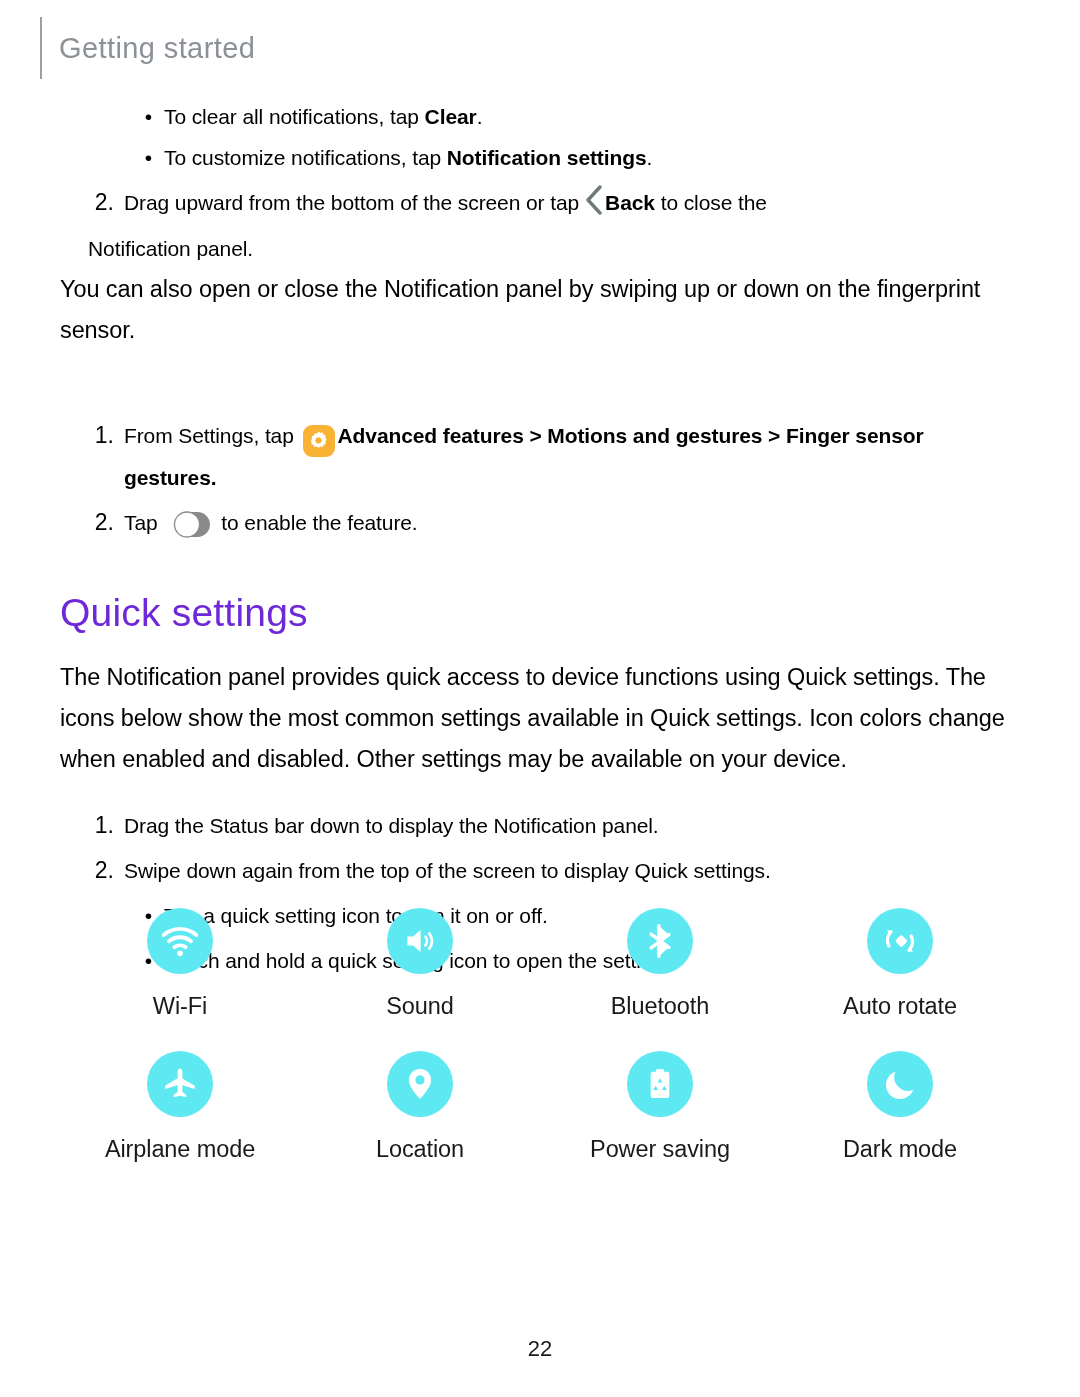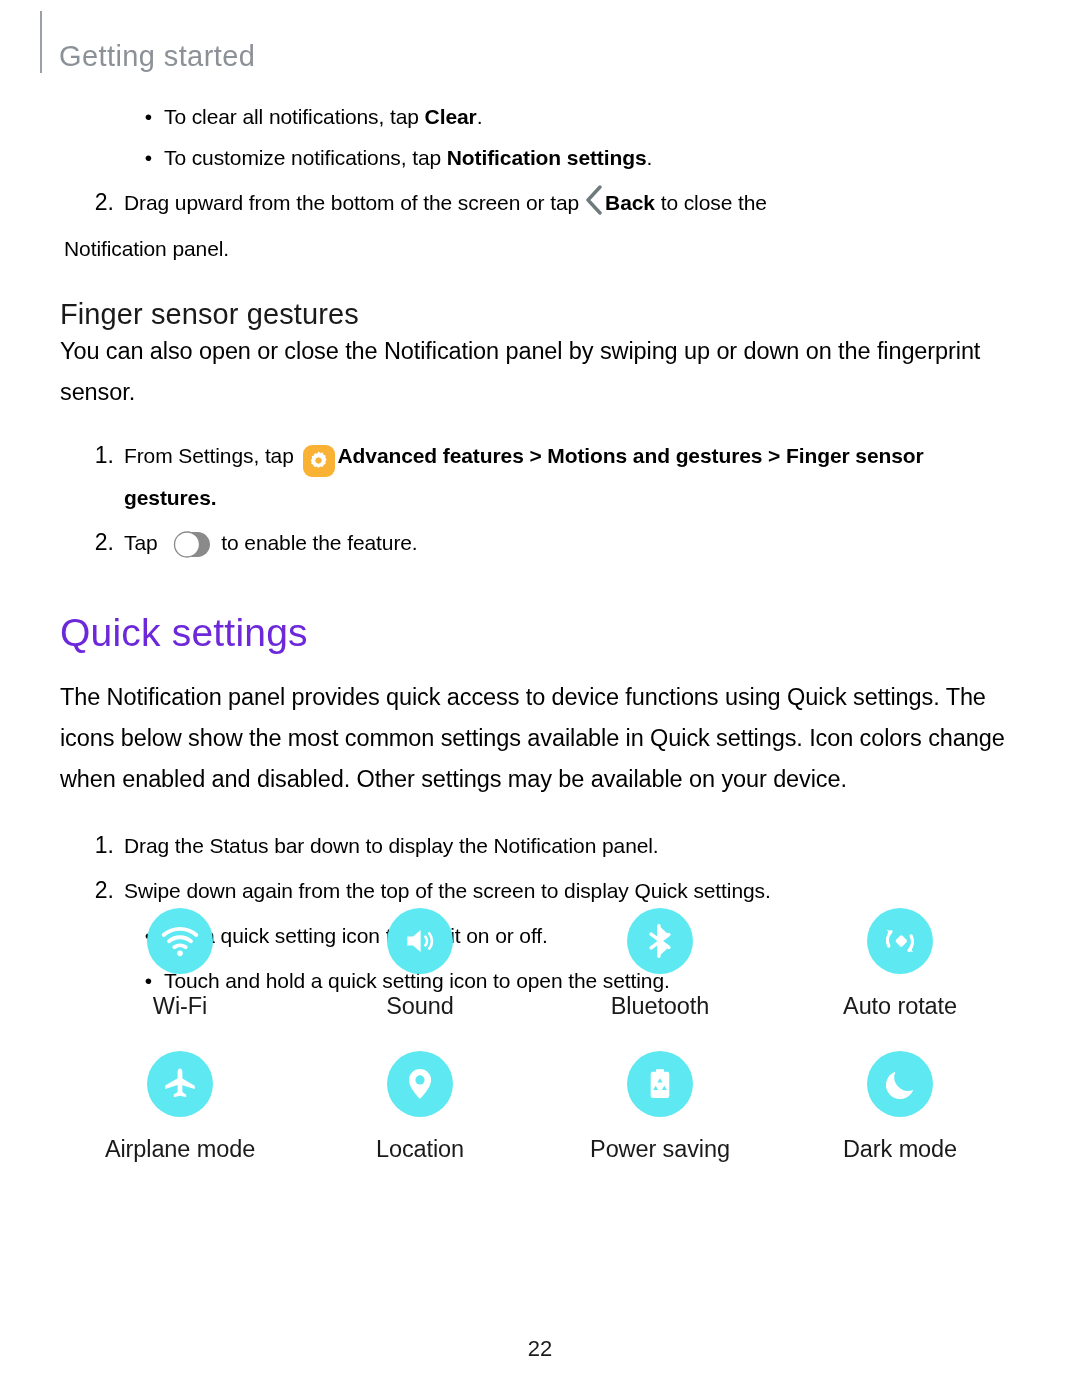--- a/index.html
+++ b/index.html
@@ -12,25 +12,25 @@
     height: 1397px;
     position: relative;
     font-family: "Liberation Sans", sans-serif;
     color: #000000;
     overflow: hidden;
   }
 
   
   .page-header {
     position: absolute;
-    top: 11px;
+    top: 17px;
     left: 40px;
     height: 62px;
     display: flex;
-    align-items: flex-end;
+    align-items: center;
   }
   .header-rule {
     width: 2px;
     height: 62px;
     background: #9aa0a6;
     margin-right: 17px;
   }
   .header-title {
     font-size: 29px;
     font-weight: 400;
@@ -65,21 +65,21 @@
   }
   .bold { font-weight: 700; }
 
   
   .lvl-bullet { padding-left: 130px; }
   .lvl-bullet .marker { width: 22px; margin-right: 12px; font-size: 21px; }
 
   
   .lvl-num { padding-left: 84px; }
   .lvl-num .marker { width: 30px; margin-right: 10px; }
-  .cont-num { padding-left: 64px; }
+  .cont-num { padding-left: 88px; }
 
   
   .para {
     padding-left: 60px;
     padding-right: 60px;
     font-size: 23.5px;
     line-height: 41px;
     letter-spacing: -0.1px;
   }
 
@@ -186,27 +186,26 @@
   </div>
 
   <div class="row lvl-num" style="margin-top:4px;">
     <div class="marker">2.</div>
     <div class="body-text"><span>Drag upward from the bottom of the screen or tap</span><span class="back-chev"><svg width="19" height="30" viewBox="0 0 19 30">
             <path d="M16 2 L4 15 L16 28" fill="none" stroke="#6f7a7d" stroke-width="3.4" stroke-linecap="round" stroke-linejoin="round"></path>
           </svg></span><span class="bold">Back</span><span> to close the</span></div>
   </div>
   <div class="body-text cont-num">Notification panel.</div>
 
-  <div class="h-sub" style="margin-top:29px;">Finger sensor gestures</div>
 
   <div class="para" style="margin-top:0;">You can also open or close the Notification panel by swiping up or down on the fingerprint sensor.</div>
 
   <div class="row lvl-num" style="margin-top:22px;">
     <div class="marker">1.</div>
-    <div class="body-text" style="padding-right:60px;"><span>From Settings, tap </span><span class="gear-chip">
+    <div class="body-text" style="padding-right:60px;margin-top:42px;"><span>From Settings, tap </span><span class="gear-chip">
           <svg width="21" height="21" viewBox="0 0 24 24">
             <path fill="#ffffff" d="M12 1.8l2.2 1.5 2.6-.4 1 2.4 2.4 1-.4 2.6 1.5 2.2-1.5 2.2.4 2.6-2.4 1-1 2.4-2.6-.4-2.2 1.5-2.2-1.5-2.6.4-1-2.4-2.4-1 .4-2.6L3.2 12l1.5-2.2-.4-2.6 2.4-1 1-2.4 2.6.4z"></path>
             <circle cx="12" cy="12" r="3.5" fill="#F9B233"></circle>
             <path d="M12 8.6v6.8M8.6 12h6.8" stroke="#F9B233" stroke-width="1.1"></path>
           </svg>
         </span><span class="bold">Advanced features &gt; Motions and gestures &gt; Finger sensor gestures</span><span class="bold">.</span></div>
   </div>
 
   <div class="row lvl-num" style="margin-top:4px;">
     <div class="marker">2.</div>

